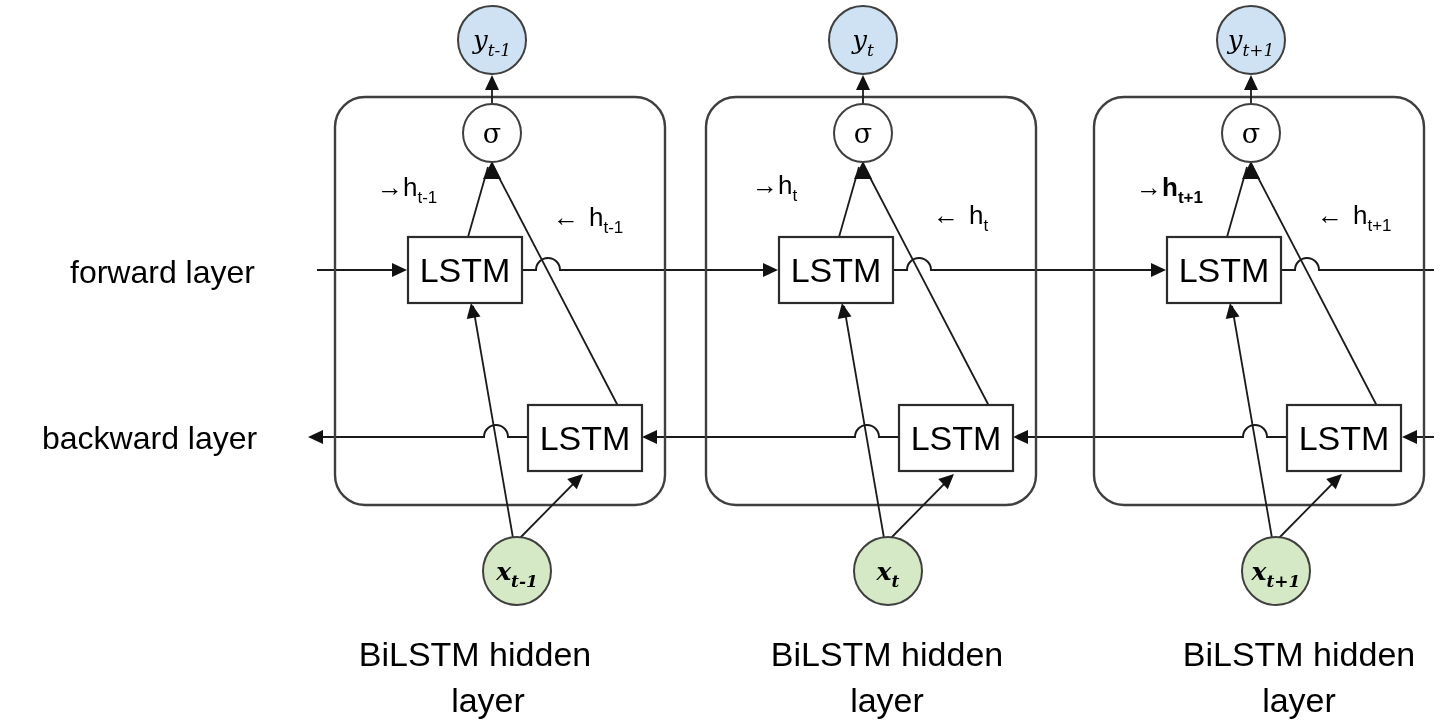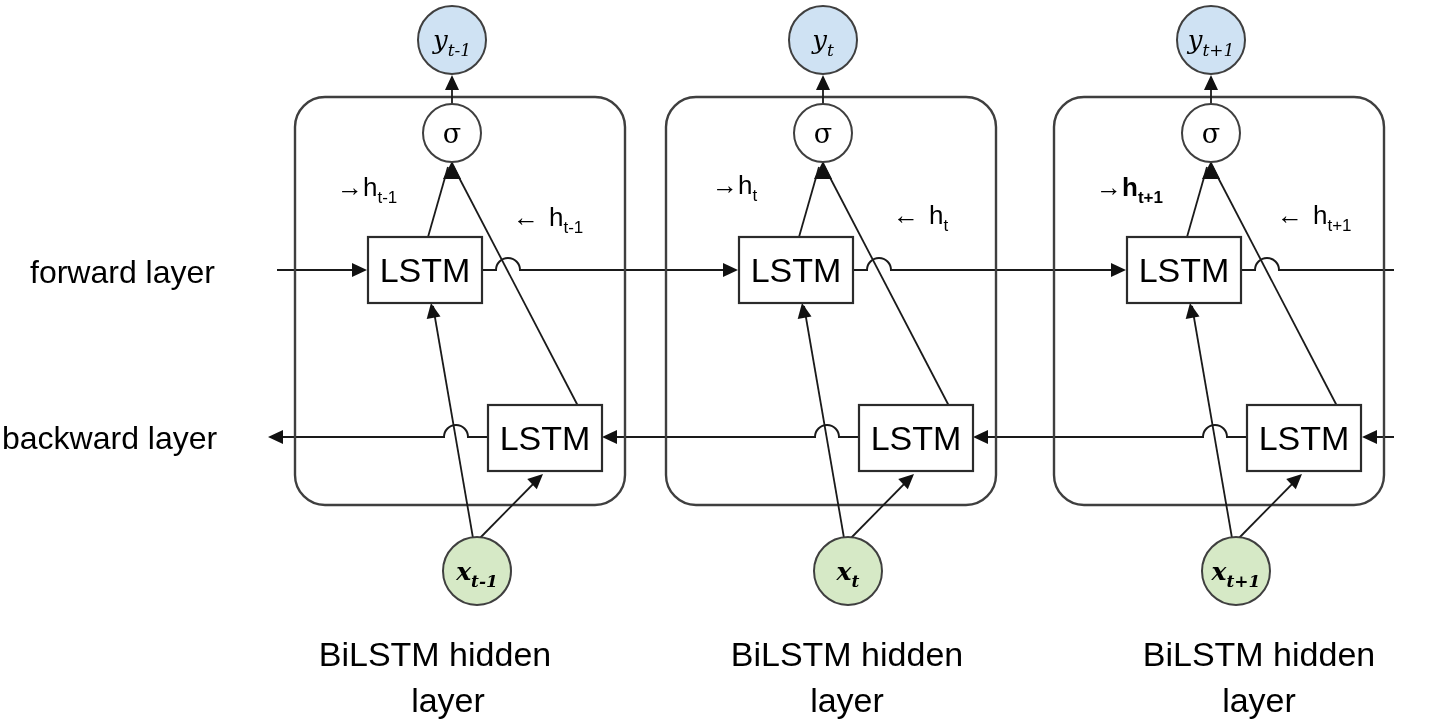--- a/index.html
+++ b/index.html
@@ -3,20 +3,21 @@
 <meta charset="utf-8">
 <style>
   html, body { margin: 0; padding: 0; background: #ffffff; }
   #stage {
     position: relative;
     width: 1394px;
     height: 726px;
     background: #ffffff;
     font-family: "Liberation Sans", sans-serif;
     overflow: hidden;
+    margin-left: 40px;
   }
   svg { display: block; }
 
   .wire        { stroke: #1a1a1a; stroke-width: 2; fill: none; }
   .wire-thin   { stroke: #1a1a1a; stroke-width: 1.8; fill: none; }
   .arrowhead   { fill: #111111; stroke: none; }
   .unit-rect   { fill: none; stroke: #3f3f3f; stroke-width: 2.4; }
   .lstm-rect   { fill: #ffffff; stroke: #2b2b2b; stroke-width: 2.2; }
   .node-circle { stroke: #3f3f3f; stroke-width: 2; }
 

